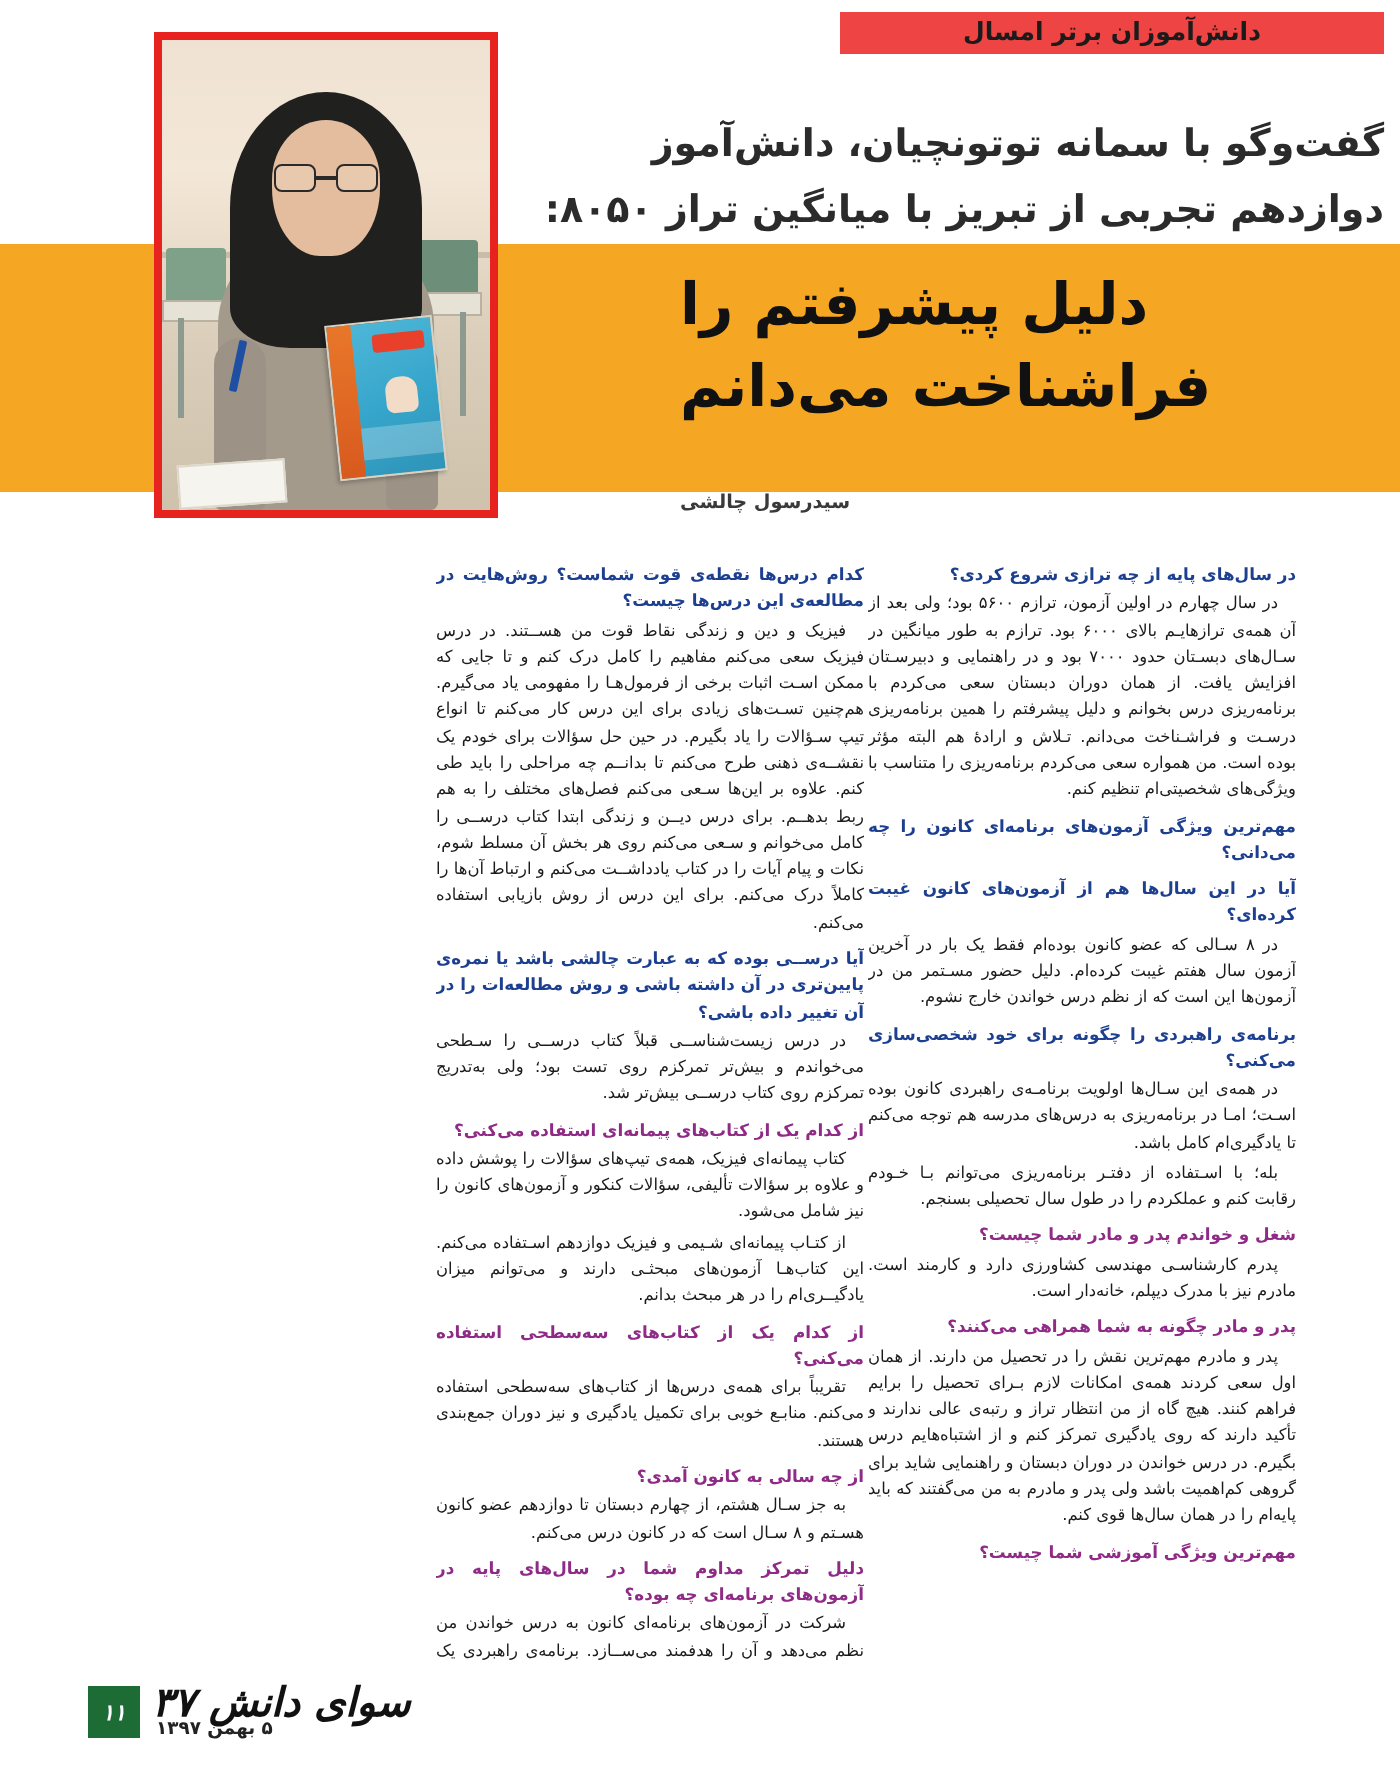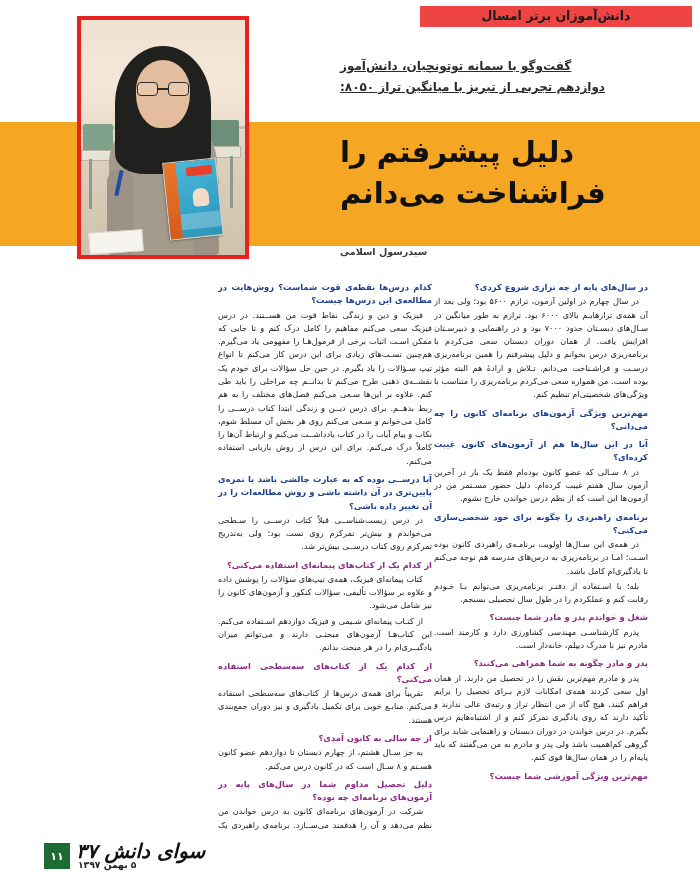--- a/index.html
+++ b/index.html
@@ -223,26 +223,25 @@
   
   .deck {
     position: absolute;
     right: 8px;
     top: 56px;
     width: 352px;
     text-align: left;
     direction: rtl;
   }
   .deck .deck-line {
-    font-size: 12px;
+    font-size: 19px;
     font-weight: bold;
     color: #2b2b2b;
     line-height: 1.75;
     white-space: nowrap;
-    text-decoration: underline;
   }
   .headline {
     position: absolute;
     right: 8px;
     top: 132px;
     width: 352px;
     text-align: left;
     direction: rtl;
     margin-left: 45px;
   }
@@ -321,20 +320,21 @@
     height: 26px;
     background: #1d6b35;
     display: flex;
     align-items: center;
     justify-content: center;
   }
   .page-badge .page-num {
     color: #ffffff;
     font-size: 11px;
     font-weight: bold;
+    font-style: italic;
   }
   .footer-mast {
     position: absolute;
     left: 32px;
     top: 2px;
     font-size: 20px;
     font-weight: bold;
     color: #111111;
     white-space: nowrap;
     font-style: italic;
@@ -397,21 +397,21 @@
 <div class="deck">
   <div class="deck-line">گفت‌وگو با سمانه توتونچیان، دانش‌آموز</div>
   <div class="deck-line">دوازدهم تجربی از تبریز با میانگین تراز ۸۰۵۰:</div>
 </div>
 
 <div class="headline">
   <div class="hl-line">دلیل پیشرفتم را</div>
   <div class="hl-line">فراشناخت می‌دانم</div>
 </div>
 
-<div class="byline">سیدرسول اسلامی</div>
+<div class="byline">سیدرسول چالشی</div>
 
 <div class="columns">
   <div class="col col-right">
       <div class="q blue">در سال‌های پایه از چه ترازی شروع کردی؟</div>
       <div class="p">در سال چهارم در اولین آزمون، ترازم ۵۶۰۰ بود؛ ولی بعد از آن همه‌ی ترازهایـم بالای ۶۰۰۰ بود. ترازم به طور میانگین در سـال‌های دبسـتان حدود ۷۰۰۰ بود و در راهنمایی و دبیرسـتان افزایش یافت. از همان دوران دبستان سعی می‌کردم با برنامه‌ریزی درس بخوانم و دلیل پیشرفتم را همین برنامه‌ریزی درسـت و فراشـناخت می‌دانم. تـلاش و ارادهٔ هم البته مؤثر بوده است. من همواره سعی می‌کردم برنامه‌ریزی را متناسب با ویژگی‌های شخصیتی‌ام تنظیم کنم.</div>
       <div class="q blue">مهم‌ترین ویژگی آزمون‌های برنامه‌ای کانون را چه می‌دانی؟</div>
       <div class="q blue">آیا در این سال‌ها هم از آزمون‌های کانون غیبت کرده‌ای؟</div>
       <div class="p">در ۸ سـالی که عضو کانون بوده‌ام فقط یک بار در آخرین آزمون سال هفتم غیبت کرده‌ام. دلیل حضور مسـتمر من در آزمون‌ها این است که از نظم درس خواندن خارج نشوم.</div>
       <div class="q blue">برنامه‌ی راهبردی را چگونه برای خود شخصی‌سازی می‌کنی؟</div>
       <div class="p">در همه‌ی این سـال‌ها اولویت برنامـه‌ی راهبردی کانون بوده اسـت؛ امـا در برنامه‌ریزی به درس‌های مدرسه هم توجه می‌کنم تا یادگیری‌ام کامل باشد.</div>
@@ -427,21 +427,21 @@
       <div class="p">فیزیک و دین و زندگی نقاط قوت من هســتند. در درس فیزیک سعی می‌کنم مفاهیم را کامل درک کنم و تا جایی که ممکن اسـت اثبات برخی از فرمول‌هـا را مفهومی یاد می‌گیرم. هم‌چنین تسـت‌های زیادی برای این درس کار می‌کنم تا انواع تیپ سـؤالات را یاد بگیرم. در حین حل سؤالات برای خودم یک نقشــه‌ی ذهنی طرح می‌کنم تا بدانــم چه مراحلی را باید طی کنم. علاوه بر این‌ها سـعی می‌کنم فصل‌های مختلف را به هم ربط بدهــم. برای درس دیــن و زندگی ابتدا کتاب درســی را کامل می‌خوانم و سـعی می‌کنم روی هر بخش آن مسلط شوم، نکات و پیام آیات را در کتاب یادداشــت می‌کنم و ارتباط آن‌ها را کاملاً درک می‌کنم. برای این درس از روش بازیابی استفاده می‌کنم.</div>
       <div class="q blue">آیا درســی بوده که به عبارت چالشی باشد یا نمره‌ی پایین‌تری در آن داشته باشی و روش مطالعه‌ات را در آن تغییر داده باشی؟</div>
       <div class="p">در درس زیست‌شناســی قبلاً کتاب درســی را سـطحی می‌خواندم و بیش‌تر تمرکزم روی تست بود؛ ولی به‌تدریج تمرکزم روی کتاب درســی بیش‌تر شد.</div>
       <div class="q purple">از کدام یک از کتاب‌های پیمانه‌ای استفاده می‌کنی؟</div>
       <div class="p">کتاب پیمانه‌ای فیزیک، همه‌ی تیپ‌های سؤالات را پوشش داده و علاوه بر سؤالات تألیفی، سؤالات کنکور و آزمون‌های کانون را نیز شامل می‌شود.</div>
       <div class="p">از کتـاب پیمانه‌ای شـیمی و فیزیک دوازدهم اسـتفاده می‌کنم. این کتاب‌هـا آزمون‌های مبحثـی دارند و می‌توانم میزان یادگیــری‌ام را در هر مبحث بدانم.</div>
       <div class="q purple">از کدام یک از کتاب‌های سه‌سطحی استفاده می‌کنی؟</div>
       <div class="p">تقریباً برای همه‌ی درس‌ها از کتاب‌های سه‌سطحی استفاده می‌کنم. منابـع خوبی برای تکمیل یادگیری و نیز دوران جمع‌بندی هستند.</div>
       <div class="q purple">از چه سالی به کانون آمدی؟</div>
       <div class="p">به جز سـال هشتم، از چهارم دبستان تا دوازدهم عضو کانون هسـتم و ۸ سـال است که در کانون درس می‌کنم.</div>
-      <div class="q purple">دلیل تحصیل مداوم شما در سال‌های پایه در آزمون‌های برنامه‌ای چه بوده؟</div>
+      <div class="q purple">دلیل تمرکز مداوم شما در سال‌های پایه در آزمون‌های برنامه‌ای چه بوده؟</div>
       <div class="p">شرکت در آزمون‌های برنامه‌ای کانون به درس خواندن من نظم می‌دهد و آن را هدفمند می‌ســازد. برنامه‌ی راهبردی یک برنامه‌ی استاندارد است که با بازه‌ی دوهفتـه‌ای اسـت و هم در آزمون مناسب با بازه‌ی دوهفته‌ای است و هم مروری کافی و به‌موقع دارد. علاوه بر این، با شــرکت در آزمون‌ها می‌توانم از نقاط قوت و ضعف آگاه شوم و بر این اساس برنامه‌ریزی‌های مناسب‌تری برای آینده داشته باشم.</div>
     </div>
 </div>
 
 <div class="footer">
   <div class="page-badge">
     <span class="page-num">۱۱</span>
   </div>
   <div class="footer-mast">سوای دانش ۳۷</div>
   <div class="footer-date">۵ بهمن ۱۳۹۷</div>

